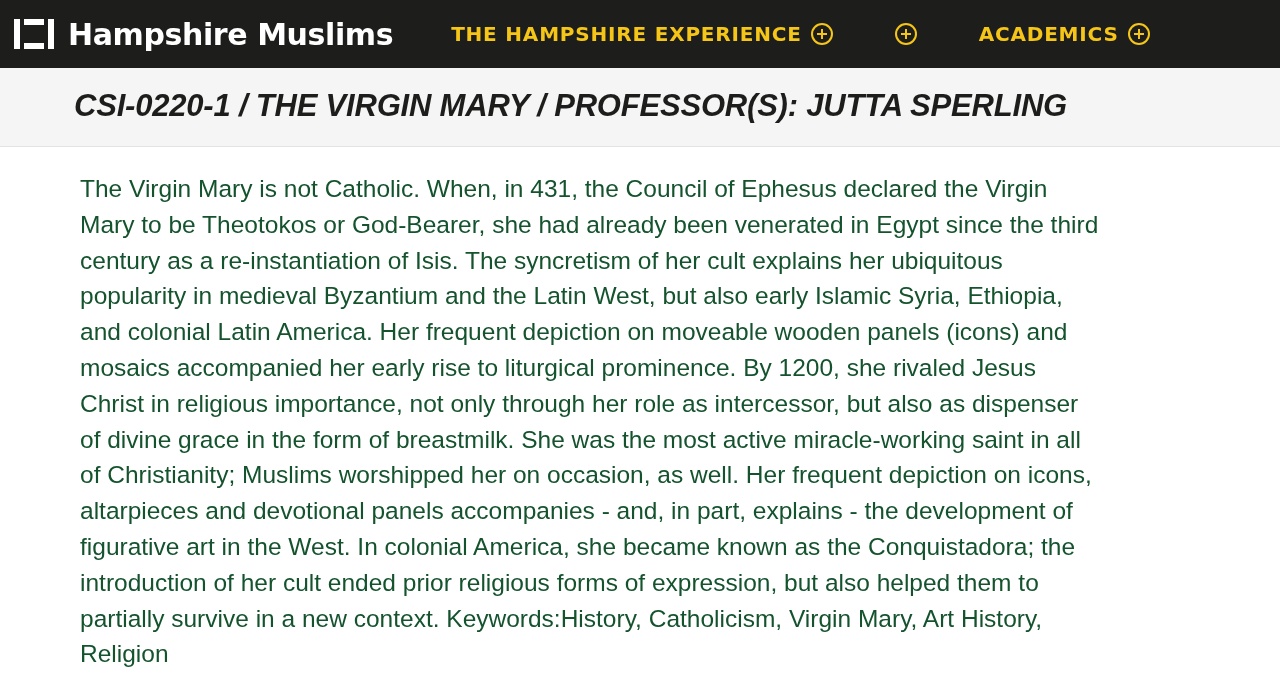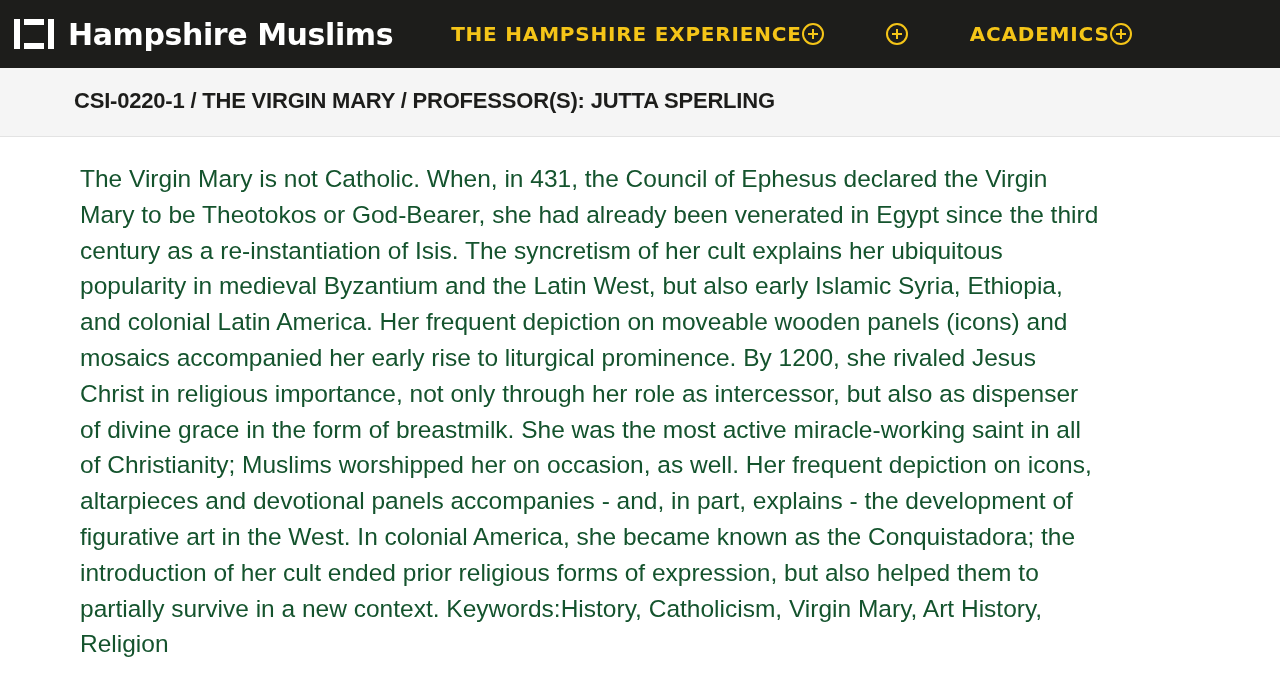--- a/index.html
+++ b/index.html
@@ -67,20 +67,21 @@
   .nav {
     display: flex;
     align-items: center;
     gap: 62px;
     flex: 1 1 auto;
   }
 
   .nav-item {
     display: flex;
     align-items: center;
+    gap: 9px;
     color: #f5c518;
     font-size: 20px;
     font-weight: 700;
     letter-spacing: 0.8px;
     text-transform: uppercase;
     white-space: nowrap;
     cursor: pointer;
     font-family: "DejaVu Sans", sans-serif;
   }
 
@@ -107,25 +108,26 @@
     height: 2px; margin-top: -1px;
   }
 
   
   .course-title-band {
     background: #f5f5f5;
     border-bottom: 1px solid #e3e3e3;
     padding: 20px 0 22px 74px;
   }
   .course-title {
-    font-size: 22px;
+    font-size: 31px;
     font-weight: 700;
     color: #1d1d1b;
     letter-spacing: -0.2px;
     font-family: "Liberation Sans", sans-serif;
+    font-style: italic;
   }
 
   
   .course-body {
     padding: 24px 180px 0 80px;
   }
   .course-description {
     font-size: 24.5px;
     line-height: 35.8px;
     color: #14532d;

